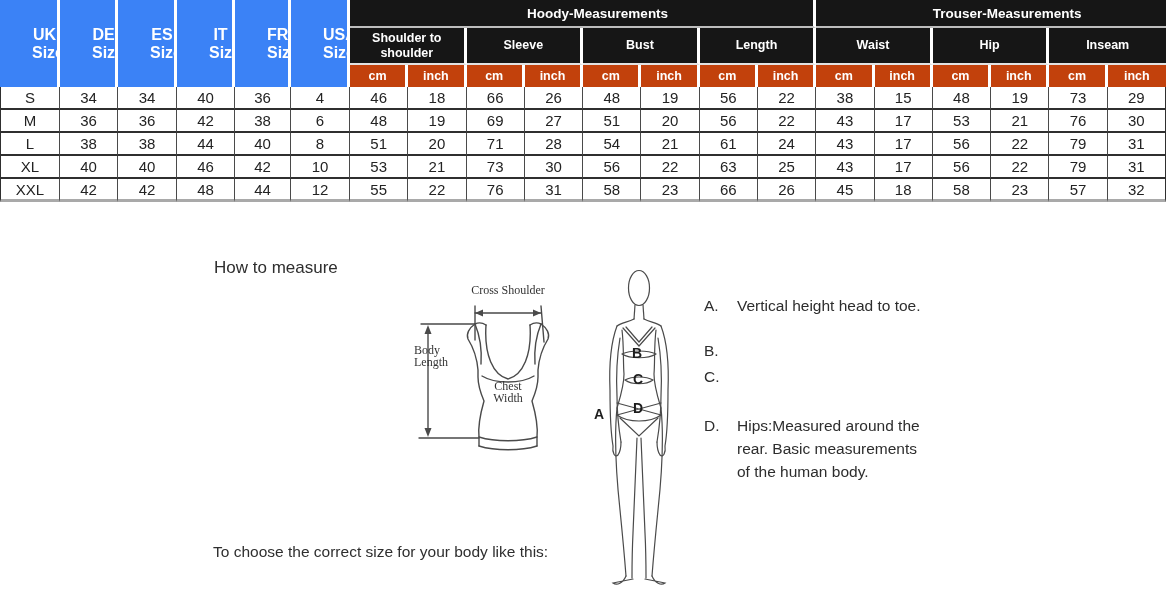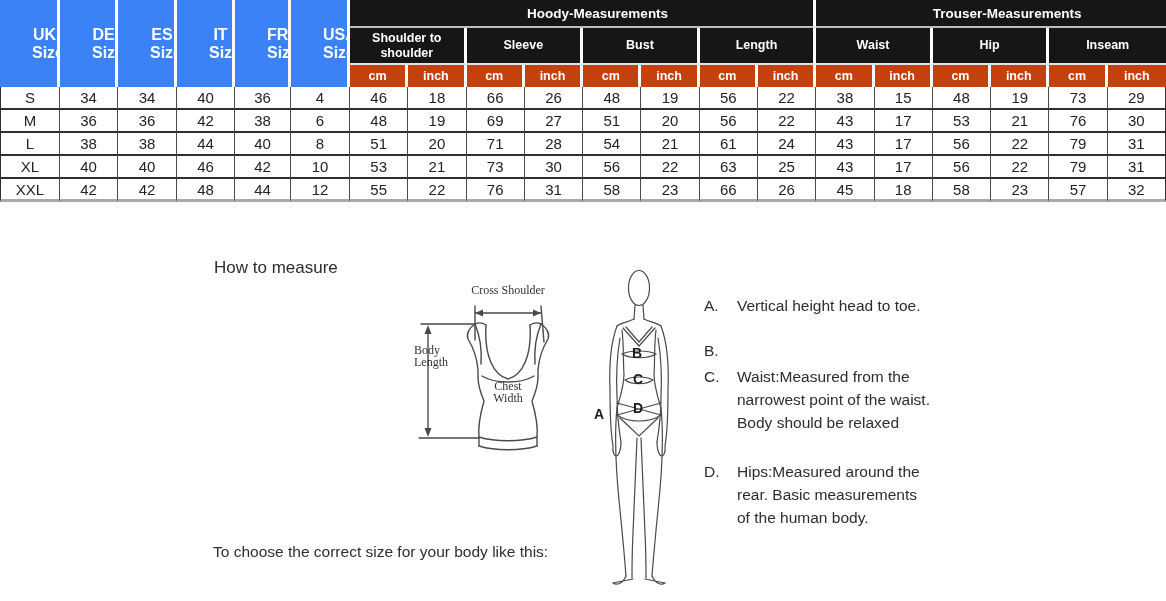--- a/index.html
+++ b/index.html
@@ -317,21 +317,20 @@
     <div class="instructions" id="instructions">
         <div class="instr instr-a">
           <span class="instr-letter">A.</span>
           <span class="instr-text">Vertical height head to toe.</span>
         </div>
         <div class="instr instr-b">
           <span class="instr-letter">B.</span>
         </div>
         <div class="instr instr-c">
           <span class="instr-letter">C.</span>
-          <span class="instr-text">Waist:Measured from the<br>narrowest point of the waist.<br>Body should be relaxed</span>
         </div>
         <div class="instr instr-d">
           <span class="instr-letter">D.</span>
           <span class="instr-text">Hips:Measured around the<br>rear. Basic measurements<br>of the human body.</span>
         </div>
       </div>
 
     <div class="footer-line">To choose the correct size for your body like this:</div>
   </div>
 </div>

